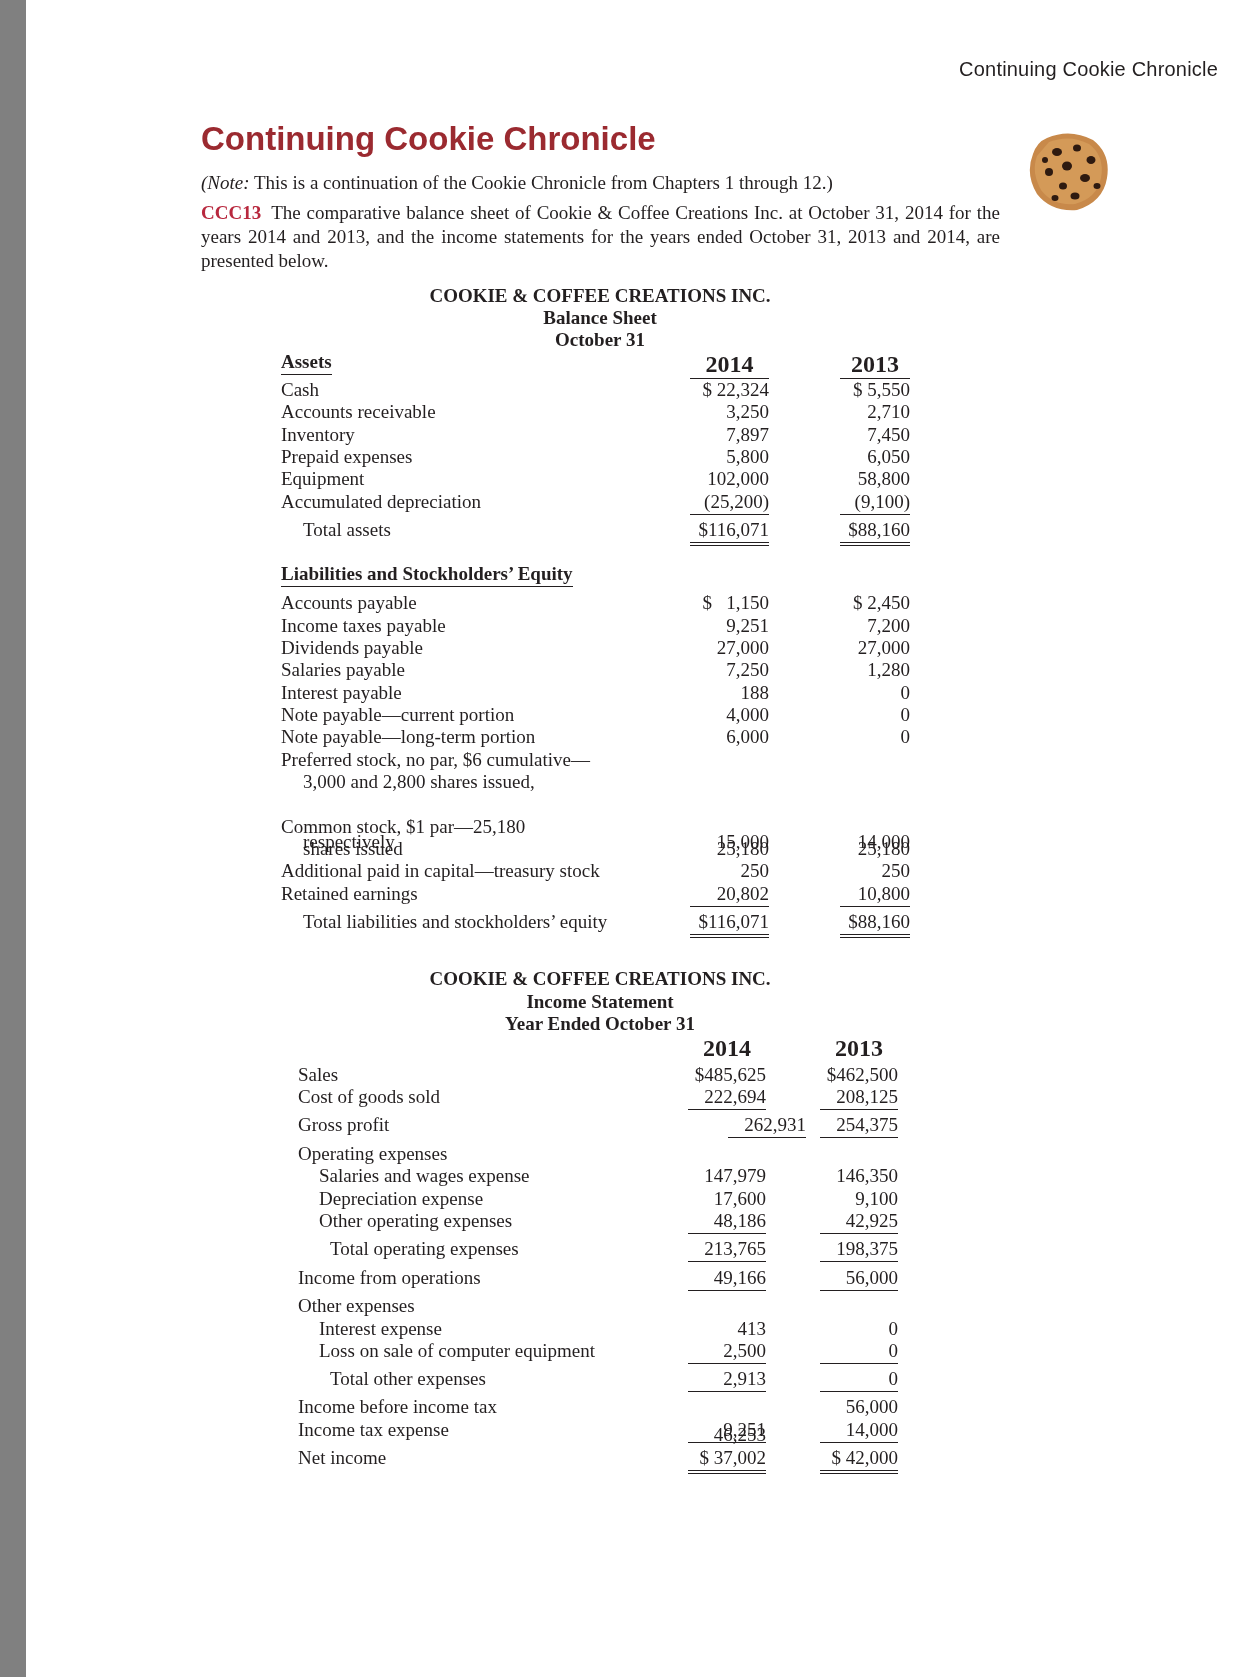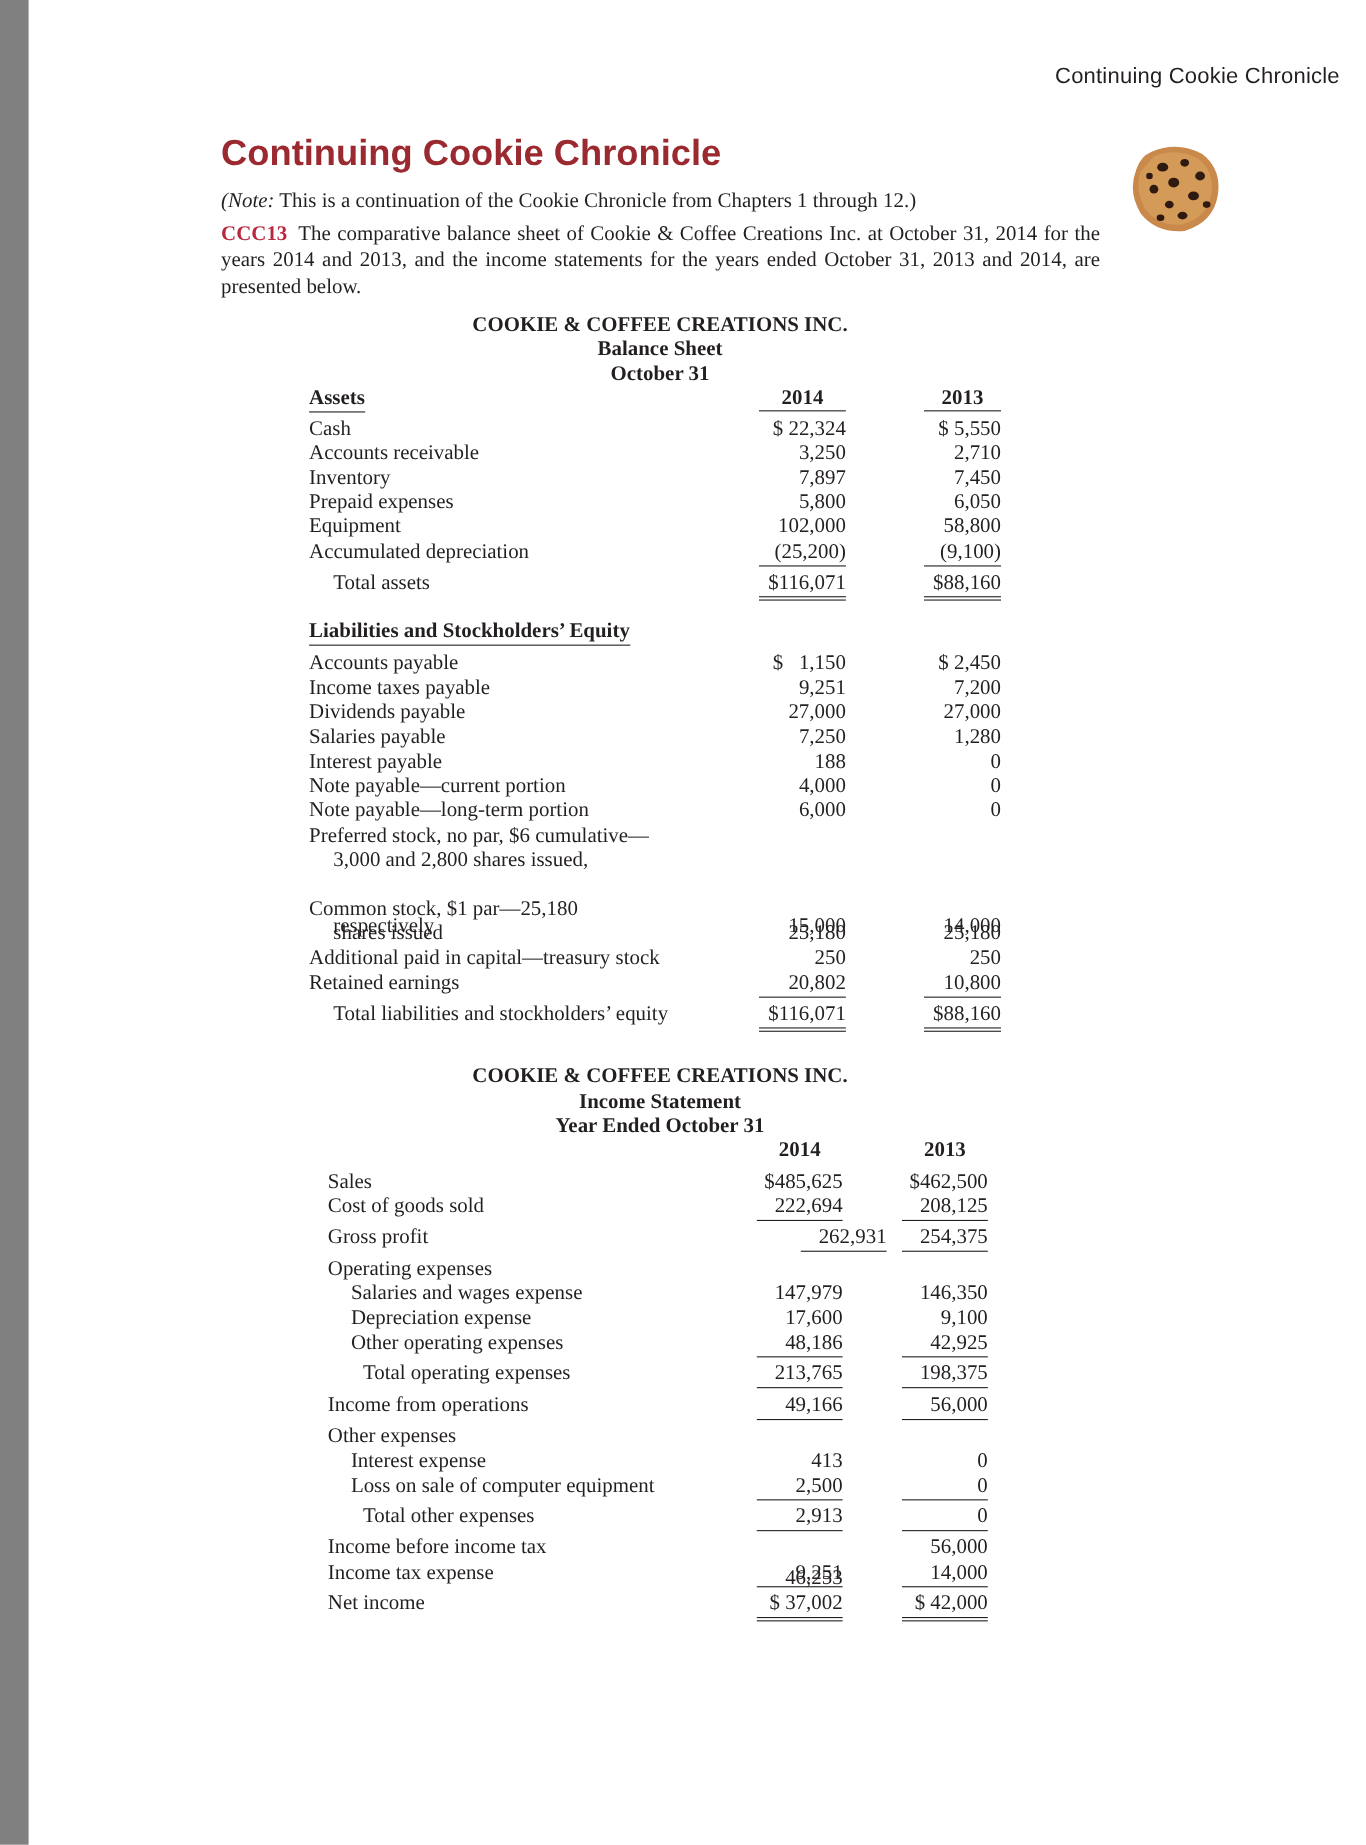--- a/index.html
+++ b/index.html
@@ -24,21 +24,21 @@
     font-size: 19px; line-height: 24px; text-align: justify;
   }
   .ccc { color: #b8283e; font-weight: bold; margin-right: 10px; }
 
   .hdr { position: absolute; left: 0; width: 1200px; text-align: center; font-weight: bold; font-size: 19px; line-height: 23px; }
   .row { position: absolute; left: 0; width: 1242px; height: 24px; font-size: 19px; line-height: 24px; }
   .lbl { position: absolute; white-space: nowrap; }
   .v1, .v2 { position: absolute; text-align: right; white-space: nowrap; }
   .ul { border-bottom: 1.5px solid #231f20; }
   .dbl { border-bottom: 4px double #231f20; }
-  .colhead { position: absolute; font-weight: bold; text-align: center; font-size: 19px; }
+  .colhead { position: absolute; font-weight: bold; text-align: center; font-size: 24px; }
   .sect { position: absolute; font-weight: bold; font-size: 19px; border-bottom: 1.5px solid #231f20; padding-bottom: 1px; }
 </style>
 </head>
 <body>
 
 <div class="gutter"></div>
 
 <div class="running-head">Continuing Cookie Chronicle</div>
 
 <h1 class="chapter-title">Continuing Cookie Chronicle</h1>

